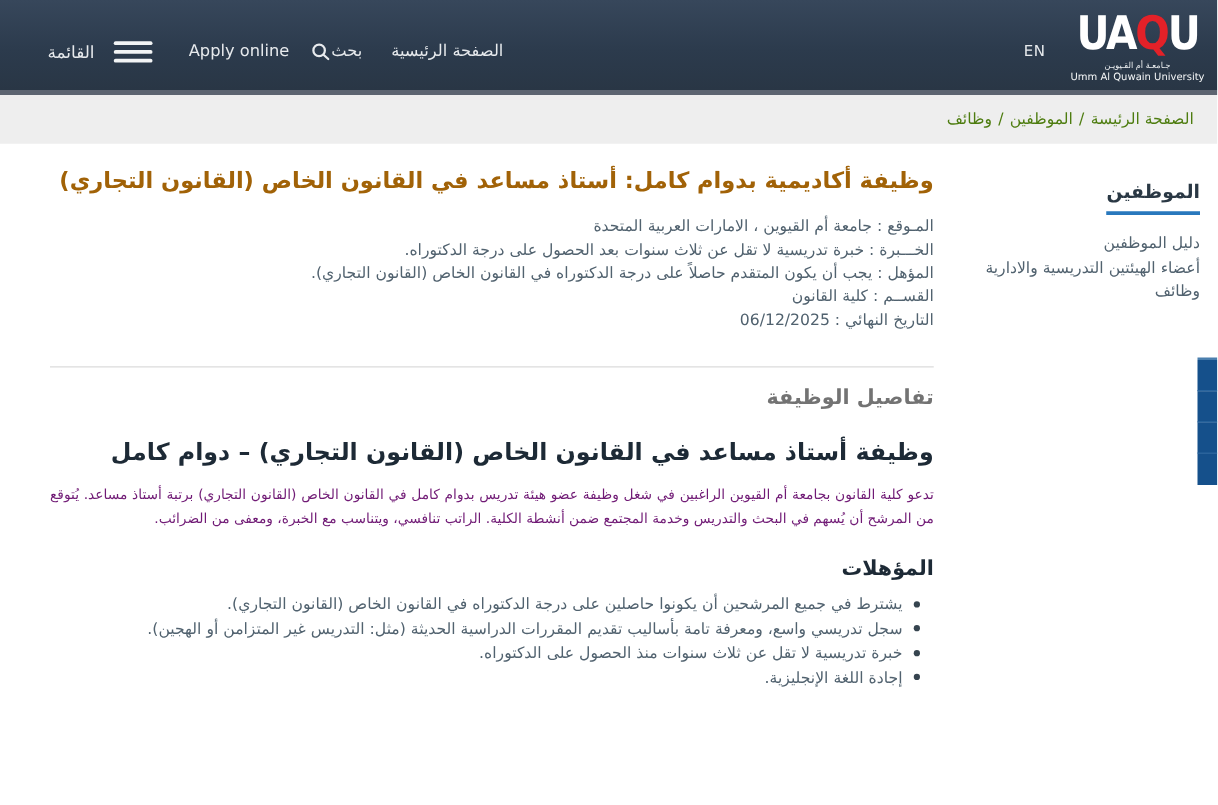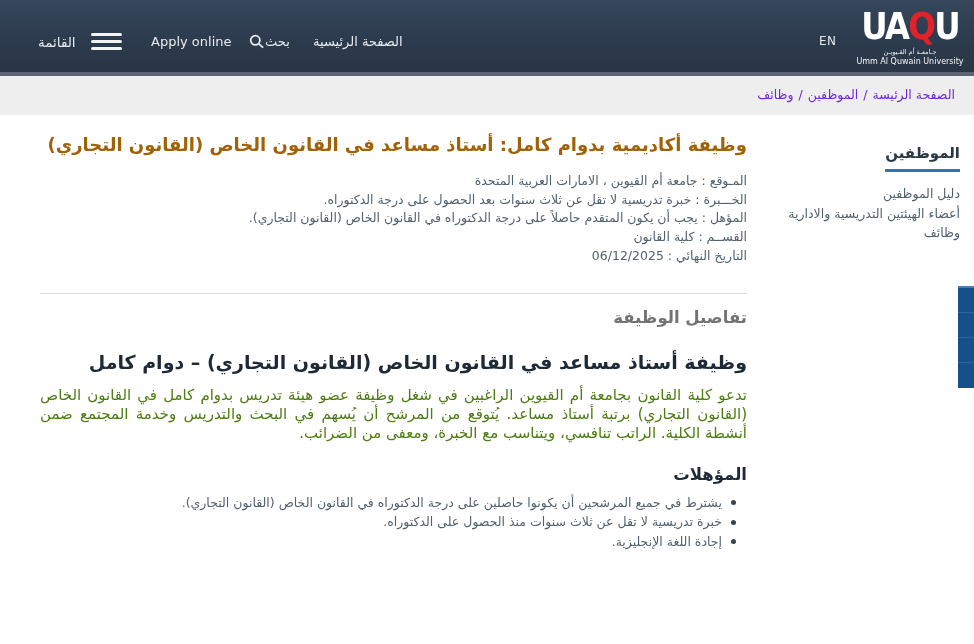--- a/index.html
+++ b/index.html
@@ -27,40 +27,40 @@
   
   .logo { position:absolute; top:7px; right:3px; width:122px; text-align:center; z-index:2; cursor:pointer; }
   .logo-acronym { font-size:37px; font-weight:bold; color:#ffffff; letter-spacing:-2px; line-height:40px;
     transform:scaleX(.88); transform-origin:center; }
   .logo-acronym .q { color:#e32128; }
   .logo-ar { font-size:6.5px; color:#eceff1; letter-spacing:2px; margin-top:1px; white-space:nowrap; }
   .logo-en { font-size:8px; color:#f4f6f7; margin-top:1px; white-space:nowrap; }
 
   
   .crumbbar { position:absolute; top:76px; left:0; width:974px; height:39px; background:#eeeeee; z-index:4; }
-  .crumbs { position:absolute; top:11px; right:19px; direction:rtl; color:#6d28d9; font-size:12.5px; }
+  .crumbs { position:absolute; top:11px; right:19px; direction:rtl; color:#4d7c0f; font-size:12.5px; }
   .crumbs span { cursor:pointer; }
   .crumbs .sep { margin:0 5px; cursor:default; }
 
   
   .sidebar { position:absolute; top:143px; right:14px; width:210px; direction:rtl; text-align:right; }
   .sidebar-title { display:inline-block; font-size:15px; font-weight:bold; color:#2a3844;
     padding-bottom:7px; border-bottom:3px solid #2878bd; }
   .sidebar-links { margin-top:12px; list-style:none; }
   .sidebar-links li { font-size:12.5px; color:#51626f; line-height:19.5px; cursor:pointer; }
 
   
   .main { position:absolute; top:132px; left:40px; width:707px; direction:rtl; text-align:right; }
   .job-title { font-size:18px; font-weight:bold; color:#a16207; line-height:26px; }
   .job-details { margin-top:14px; list-style:none; }
   .job-details li { font-size:12.5px; color:#51626f; line-height:18.7px; }
   .rule { border:none; border-top:1px solid #dcdcdc; margin-top:27px; }
   .section-title { margin-top:14px; font-size:16.5px; font-weight:bold; color:#737373; }
   .job-subtitle { margin-top:24px; font-size:19px; font-weight:bold; color:#1d2a36; }
-  .job-desc { margin-top:13px; font-size:15px; color:#4d7c0f; line-height:19.4px; text-align:justify; }
+  .job-desc { margin-top:13px; font-size:11px; color:#701a75; line-height:19.4px; text-align:justify; }
   .qual-title { margin-top:21px; font-size:16.5px; font-weight:bold; color:#1d2a36; }
   .qual-list { margin-top:9px; list-style:none; padding-right:9px; }
   .qual-list li { position:relative; padding-right:16px; font-size:12.5px; color:#51626f; line-height:19.4px; }
   .qual-list li::before { content:""; position:absolute; right:2px; top:7.5px; width:5px; height:5px;
     border-radius:50%; background:#36444f; }
 
   
   .share-strip { position:absolute; top:286px; right:0; width:16px; z-index:6; border-top:2px solid #4a7fae; }
   .share-strip div { width:16px; height:25px; background:#15508b; border-bottom:1px solid #2a659e; cursor:pointer; }
   .share-strip div:last-child { border-bottom:none; }
@@ -131,20 +131,21 @@
     <div class="section-title">تفاصيل الوظيفة</div>
 
     <h2 class="job-subtitle">وظيفة أستاذ مساعد في القانون الخاص (القانون التجاري) – دوام كامل</h2>
 
     <p class="job-desc">تدعو كلية القانون بجامعة أم القيوين الراغبين في شغل وظيفة عضو هيئة تدريس بدوام كامل في القانون الخاص (القانون التجاري) برتبة أستاذ مساعد. يُتوقع من المرشح أن يُسهم في البحث والتدريس وخدمة المجتمع ضمن أنشطة الكلية. الراتب تنافسي، ويتناسب مع الخبرة، ومعفى من الضرائب.</p>
 
     <div class="qual-title">المؤهلات</div>
 
     <ul class="qual-list">
       <li>يشترط في جميع المرشحين أن يكونوا حاصلين على درجة الدكتوراه في القانون الخاص (القانون التجاري).</li>
+      <li>سجل تدريسي واسع، ومعرفة تامة بأساليب تقديم المقررات الدراسية الحديثة (مثل: التدريس غير المتزامن أو الهجين).</li>
       <li>خبرة تدريسية لا تقل عن ثلاث سنوات منذ الحصول على الدكتوراه.</li>
       <li>إجادة اللغة الإنجليزية.</li>
     </ul>
 
   </div>
 
   <div class="share-strip">
     <div></div>
     <div></div>
     <div></div>

